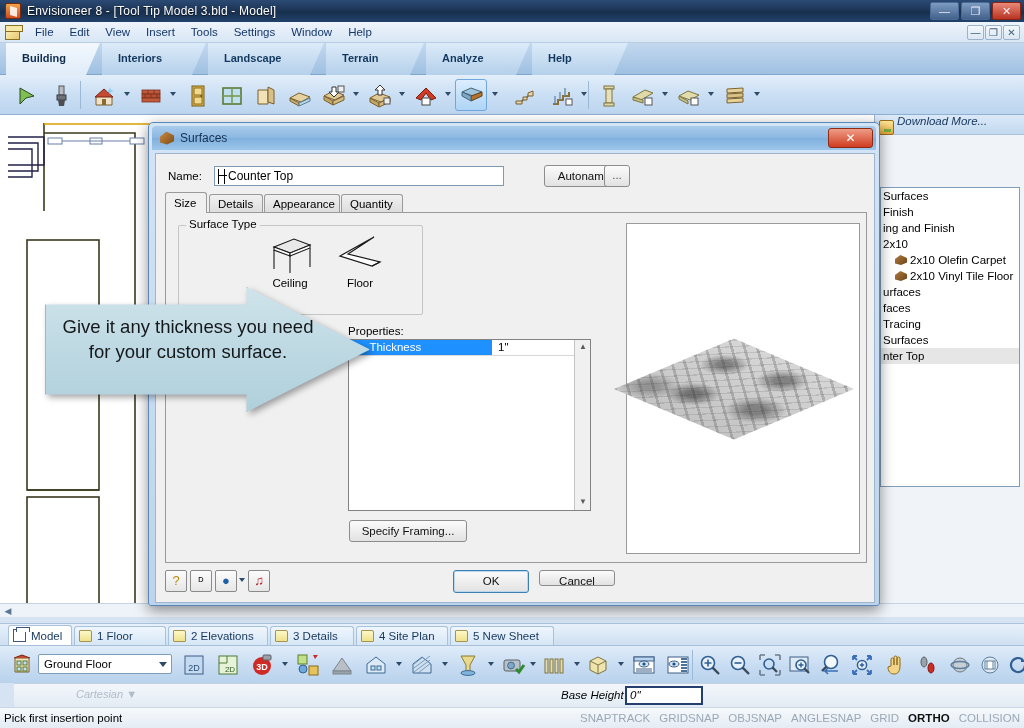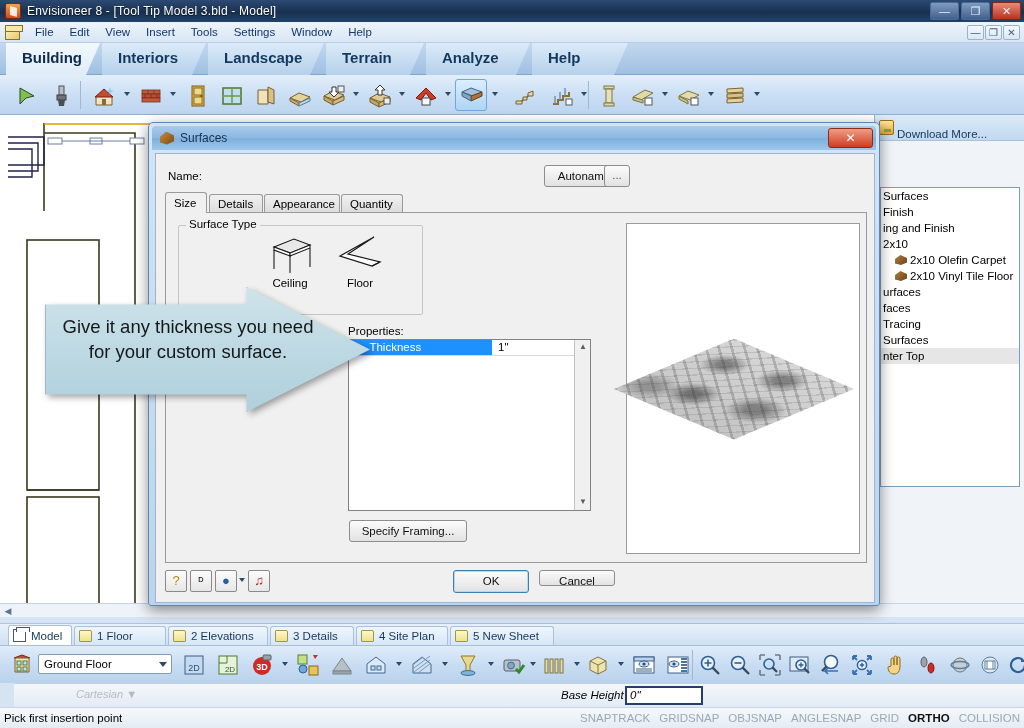--- a/index.html
+++ b/index.html
@@ -64,21 +64,21 @@
   }
 
   
   #ribbontabs {
     position:absolute; left:0; top:43px; width:1024px; height:32px;
     background:linear-gradient(180deg,#c3d8ef,#9fc0e2);
     border-bottom:1px solid #7ea5cc;
   }
   .rtab {
     position:absolute; top:0; height:32px; line-height:30px;
-    font-size:15px; font-weight:bold; color:#13385f;
+    font-size:11px; font-weight:bold; color:#13385f;
     padding:0 14px 0 16px;
     background:linear-gradient(180deg,#dcebf9,#b4d0ea);
     clip-path:polygon(0 0,100% 0,calc(100% - 14px) 100%,0 100%);
   }
   .rtab.sel {
     background:linear-gradient(180deg,#f2f8fd,#dfecf8);
     color:#0f2c4d;
   }
 
   
@@ -110,24 +110,25 @@
     background:#eef3f9; border-top:1px solid #c5d4e3;
   }
   #hscroll .ar { position:absolute; top:1px; width:12px; height:12px; color:#5b7594; font-size:9px; text-align:center; line-height:12px;}
 
   
   #rightdock {
     position:absolute; right:0; top:115px; width:150px; height:488px;
     background:#f0f4f9; border-left:1px solid #9bb4ce;
   }
   #dockhdr {
-    height:26px; background:linear-gradient(180deg,#dbe9f8,#c2d9f0);
-    display:flex; align-items:flex-end; padding-left:22px;
+    height:20px; background:linear-gradient(180deg,#dbe9f8,#c2d9f0);
+    display:flex; align-items:flex-start; padding-left:22px;
     font-size:11.5px; color:#14365d; border-bottom:1px solid #a9c2da;
     position:relative;
+    font-style:italic;
   }
   #dockhdr .dlico{
     position:absolute;left:4px;top:5px;width:15px;height:15px;
     background:linear-gradient(180deg,#ffe89a,#e8a63a);border:1px solid #9a6c17;border-radius:2px;
   }
   #dockhdr .dlico:after{content:"";position:absolute;left:4px;top:8px;width:7px;height:3px;background:#6fae3f;}
   #treebox {
     position:absolute; left:5px; top:72px; width:140px; height:300px;
     background:#fff; border:1px solid #7f9db9; overflow:hidden;
   }
@@ -602,20 +603,24 @@
 <div id="dlg">
   <div id="dlgtitle">
     <div class="dico"></div>
     <div class="dt">Surfaces</div>
     <div id="dlgclose">✕</div>
   </div>
 
   <div id="dlgbody">
 
     <div id="namelbl">Name:</div>
+    <div id="namefield">
+      <span class="caret"></span>
+      <span>Counter Top</span>
+    </div>
     <div class="dbtn" id="autoname">Autoname</div>
     <div class="dbtn" id="ellipsisbtn">...</div>
 
     <div id="dtabs">
       <div class="dtab sel" style="left:0px;width:42px">Size</div>
       <div class="dtab" style="left:44px;width:54px">Details</div>
       <div class="dtab" style="left:99px;width:76px">Appearance</div>
       <div class="dtab" style="left:176px;width:62px">Quantity</div>
     </div>
 

